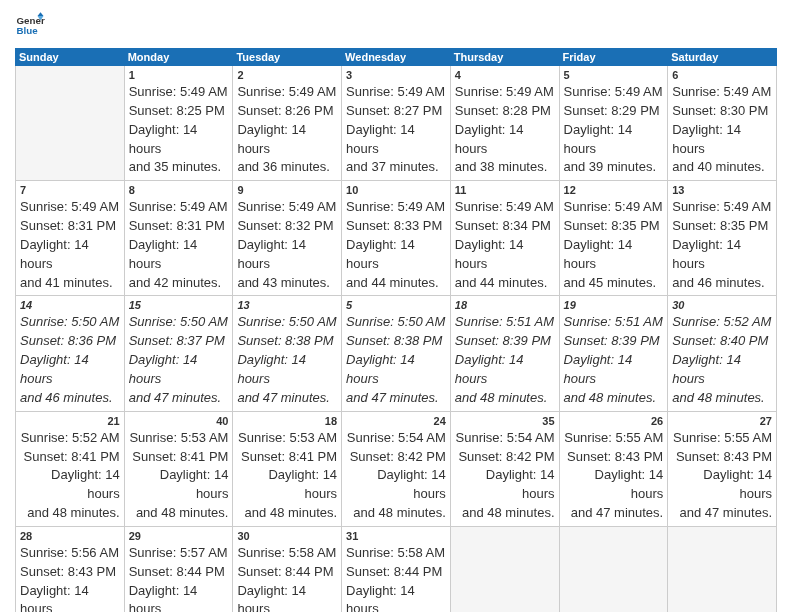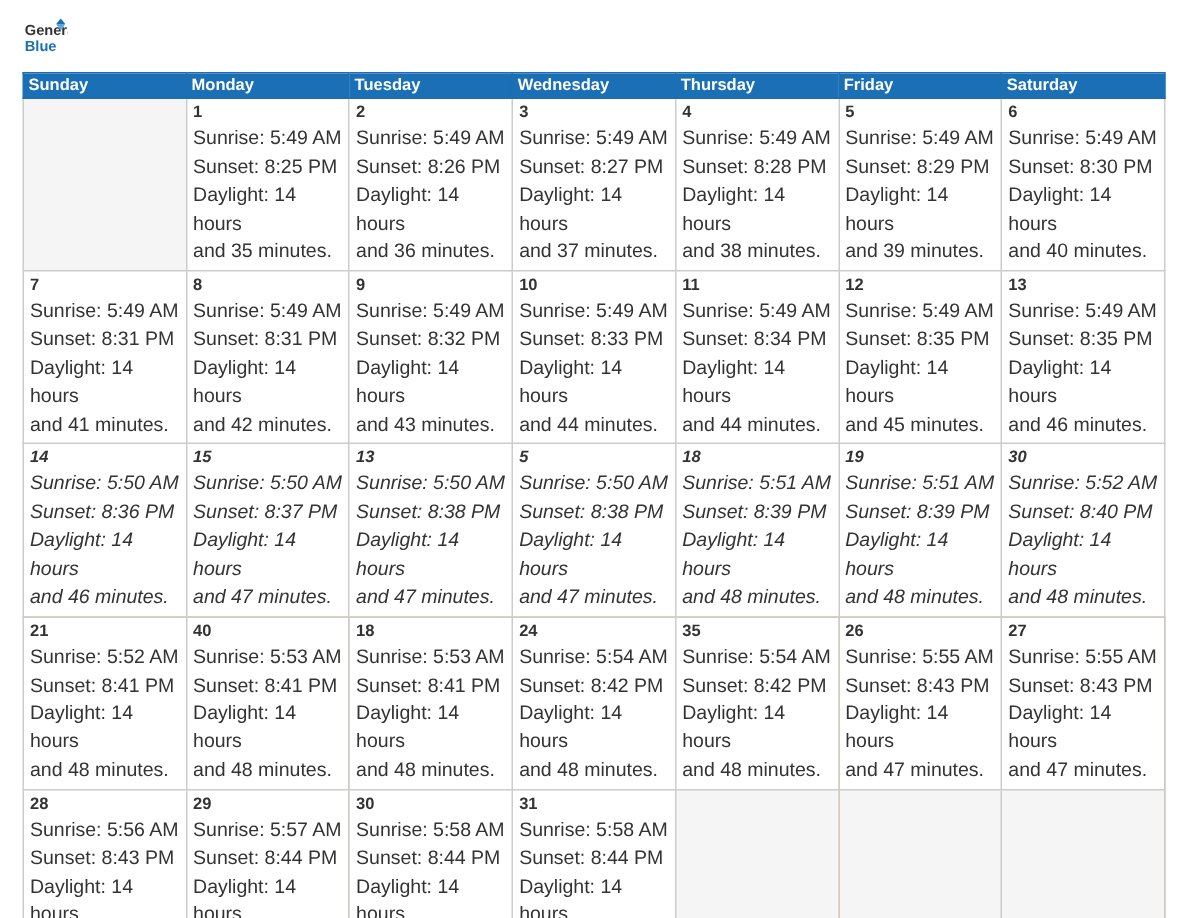--- a/index.html
+++ b/index.html
@@ -201,21 +201,21 @@
           </td>
           <td>
             <span class="day-num">19</span>
             <div class="day-info">Sunrise: 5:51 AM<br>Sunset: 8:39 PM<br>Daylight: 14 hours<br>and 48 minutes.</div>
           </td>
           <td>
             <span class="day-num">30</span>
             <div class="day-info">Sunrise: 5:52 AM<br>Sunset: 8:40 PM<br>Daylight: 14 hours<br>and 48 minutes.</div>
           </td>
         </tr>
-        <tr style="background: #a16207;">
+        <tr style="background: #3b82f6; text-align: right;">
           <td>
             <span class="day-num">21</span>
             <div class="day-info">Sunrise: 5:52 AM<br>Sunset: 8:41 PM<br>Daylight: 14 hours<br>and 48 minutes.</div>
           </td>
           <td>
             <span class="day-num">40</span>
             <div class="day-info">Sunrise: 5:53 AM<br>Sunset: 8:41 PM<br>Daylight: 14 hours<br>and 48 minutes.</div>
           </td>
           <td>
             <span class="day-num">18</span>

